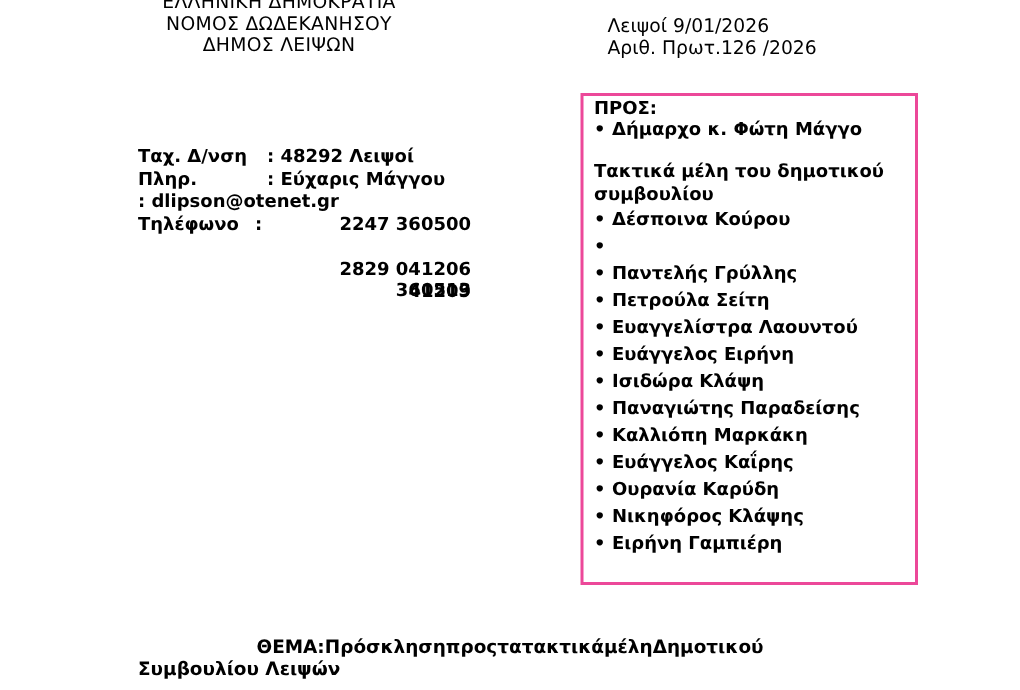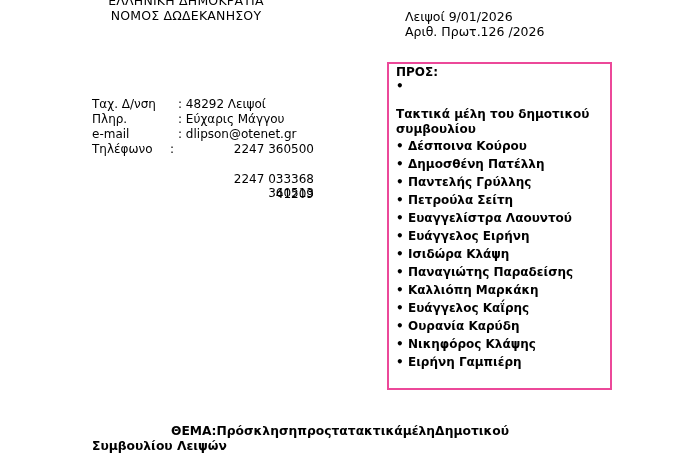--- a/index.html
+++ b/index.html
@@ -34,21 +34,21 @@
       font-size: 12.5px;
       line-height: 14.5px;
     }
     .dateblock div { white-space: nowrap; }
     .contact {
       position: absolute;
       left: 92px;
       top: 97px;
       font-size: 12px;
       line-height: 15px;
-      font-weight: normal;
+      font-weight: bold;
     }
     .crow {
       display: flex;
       white-space: nowrap;
     }
     .clabel { width: 86px; }
     .cval { }
     .phone-extra {
       position: absolute;
       white-space: nowrap;
@@ -104,66 +104,66 @@
       justify-content: center;
       white-space: nowrap;
     }
   </style>
 </head>
 <body>
 
 <div class="issuer">
   <div>ΕΛΛΗΝΙΚΗ ΔΗΜΟΚΡΑΤΙΑ</div>
   <div>ΝΟΜΟΣ ΔΩΔΕΚΑΝΗΣΟΥ</div>
+  <div>ΔΗΜΟΣ ΛΕΙΨΩΝ</div>
 </div>
 
 <div class="dateblock">
   <div>Λειψοί  9/01/2026</div>
   <div>Αριθ. Πρωτ.126 /2026</div>
 </div>
 
 <div class="contact">
   <div class="crow">
     <span class="clabel">Ταχ. Δ/νση</span>
     <span class="cval">: 48292 Λειψοί</span>
   </div>
   <div class="crow">
     <span class="clabel">Πληρ.</span>
     <span class="cval">: Εύχαρις Μάγγου</span>
   </div>
   <div class="crow">
-    <span class="clabel">e-mail</span>
     <span class="cval">: dlipson@otenet.gr</span>
   </div>
   <div class="crow" style="position:relative;height:60px;">
     <span style="width:78px;display:inline-block;">Τηλέφωνο</span>
     <span>:</span>
     <span class="phone-extra" style="left:102px;top:0;">2247 360500</span>
     <span class="phone-extra" style="left:102px;top:4px;margin-top:40px;">360513</span>
-    <span class="phone-extra" style="left:102px;top:30px;">2247 033368</span>
+    <span class="phone-extra" style="left:102px;top:30px;">2829 041206</span>
     <span class="phone-extra" style="left:102px;top:45px;">41209</span>
   </div>
 </div>
 
 <div class="recipients">
   <div class="pros">ΠΡΟΣ:</div>
   <ul class="bullet-list first-list">
     <li>
       <span class="dot">•</span>
+      <span>Δήμαρχο κ. Φώτη Μάγγο</span>
     </li>
   </ul>
   <div class="group-title">Τακτικά  μέλη του δημοτικού συμβουλίου</div>
   <ul class="bullet-list">
     <li>
         <span class="dot">•</span>
         <span>Δέσποινα Κούρου</span>
       </li>
     <li>
         <span class="dot">•</span>
-        <span>Δημοσθένη Πατέλλη</span>
       </li>
     <li>
         <span class="dot">•</span>
         <span>Παντελής Γρύλλης</span>
       </li>
     <li>
         <span class="dot">•</span>
         <span>Πετρούλα Σείτη</span>
       </li>
     <li>

